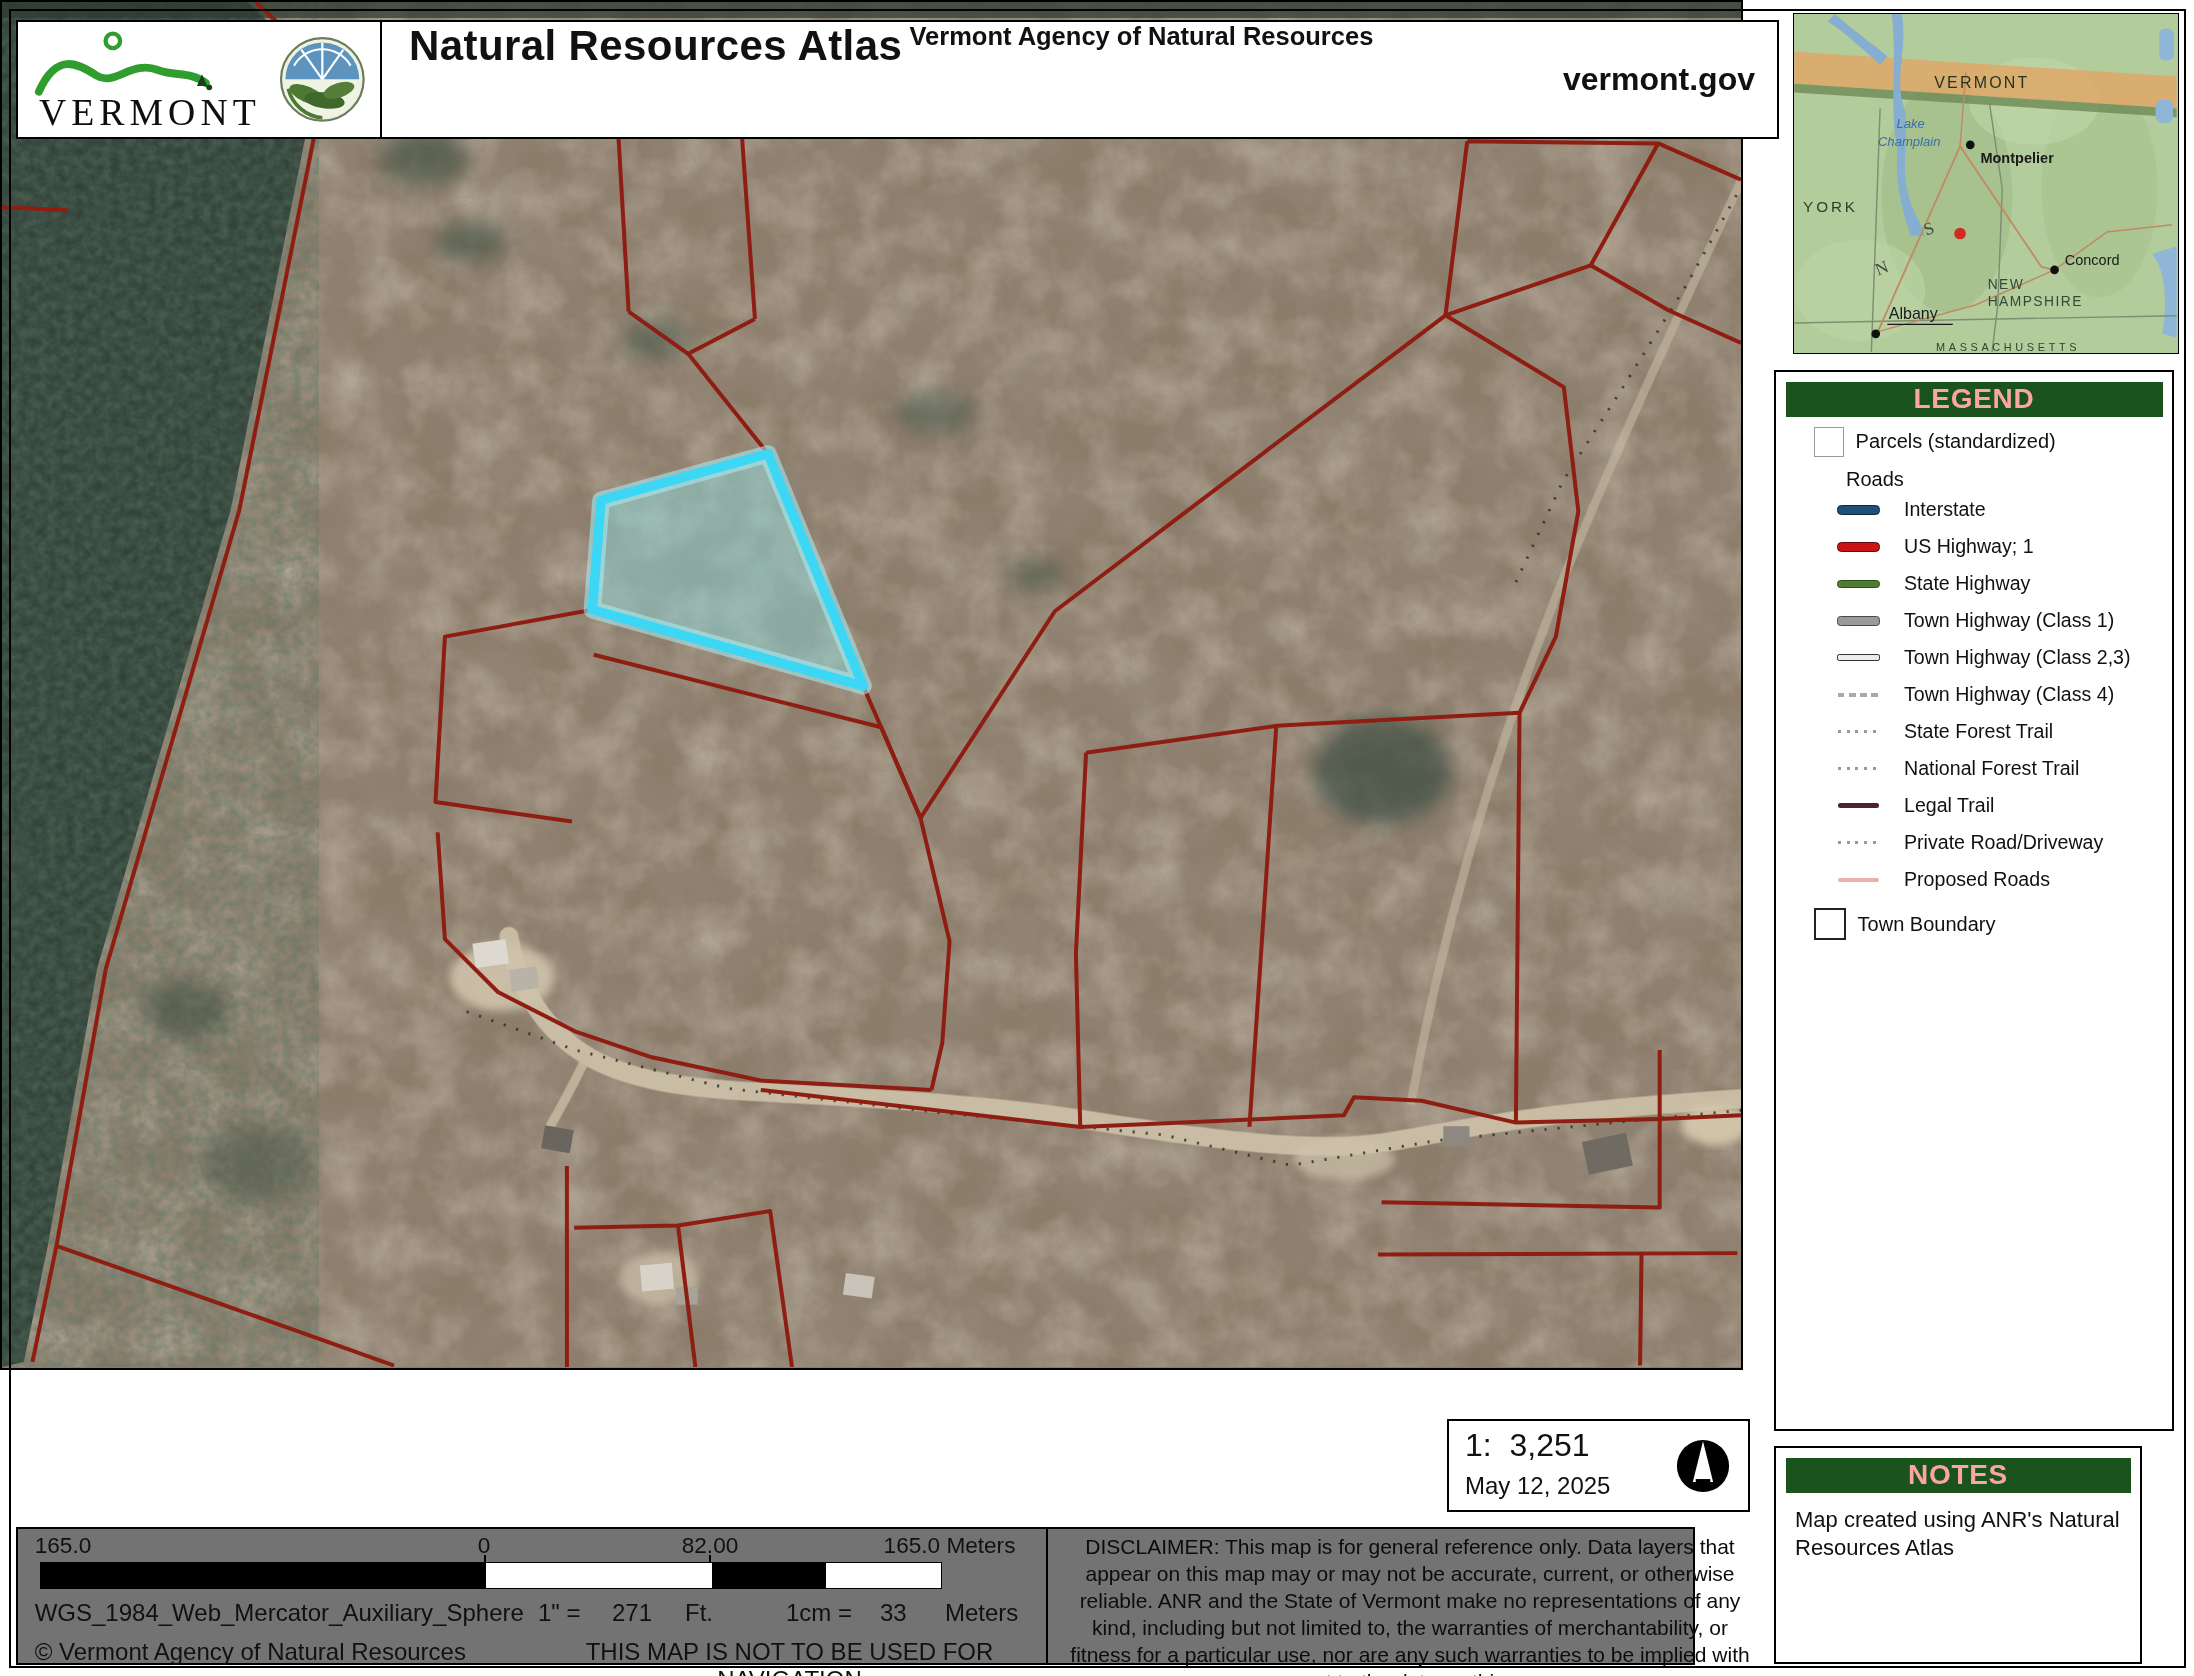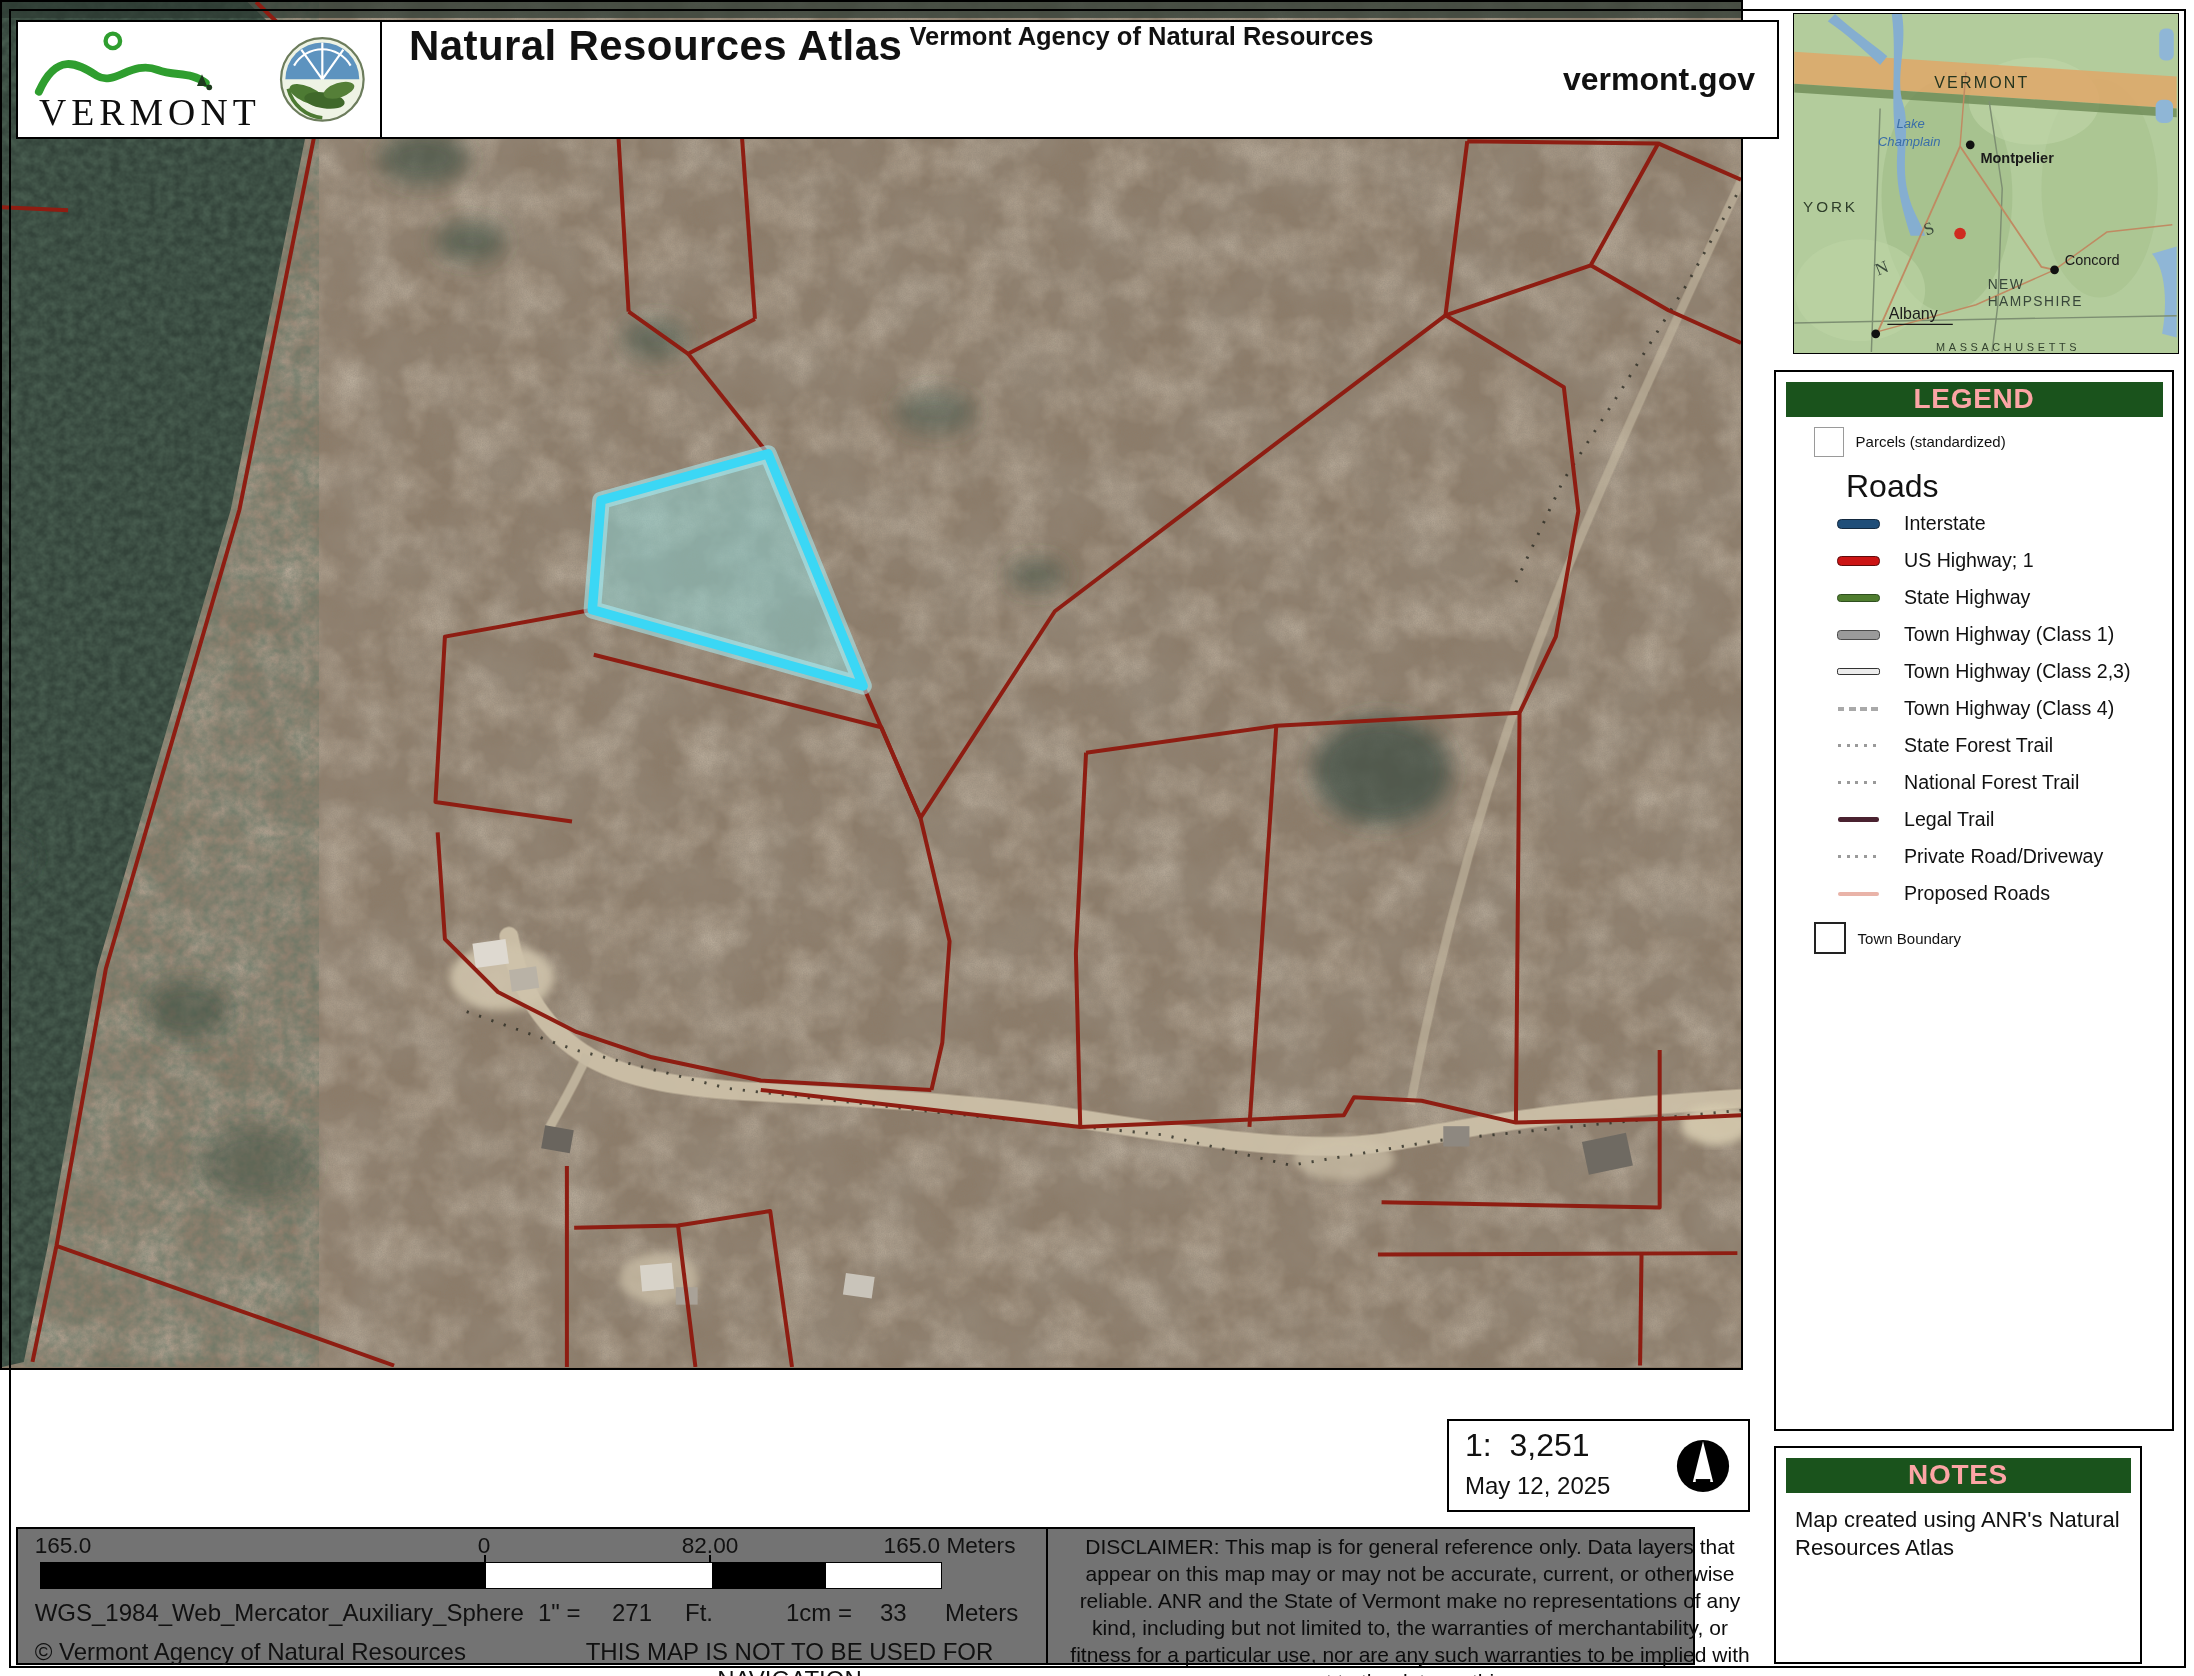--- a/index.html
+++ b/index.html
@@ -16,22 +16,22 @@
   .app-title{font-size:42px;font-weight:bold;letter-spacing:0.4px;}
   .app-sub{font-size:25.5px;font-weight:bold;}
   .site{position:absolute;right:22px;top:0;height:100%;display:flex;align-items:center;font-size:32px;font-weight:bold;}
 
   
   .inset{left:1793px;top:13px;width:386px;height:341px;border:1.5px solid #000;background:#b3cc9c;overflow:hidden;}
   .legend{left:1774px;top:370px;width:400px;height:1061px;}
   .notes{left:1774px;top:1446px;width:368px;height:218px;}
   .green-bar{margin:9.5px;height:35px;background:#1a531c;color:#fca5a5;display:flex;align-items:center;justify-content:center;font-size:28px;font-weight:bold;letter-spacing:0.7px;}
   .lg-body{position:relative;}
-  .lg-parcels,.lg-town{display:flex;align-items:center;gap:11.6px;font-size:15px;margin:10.2px 0 0 38px;}
-  .lg-roads-h{font-size:32px;margin:11.6px 0 0 70px;}
+  .lg-parcels,.lg-town{display:flex;align-items:center;gap:11.6px;font-size:20px;margin:10.2px 0 0 38px;}
+  .lg-roads-h{font-size:20px;margin:11.6px 0 0 70px;}
   .lg-row{display:flex;align-items:center;margin:0 0 0 58px;height:37px;}
   .lg-row .swatch{width:48px;display:flex;justify-content:center;}
   .lg-row .lbl{font-size:19.6px;margin-left:22px;}
   .chk{width:28px;height:28px;background:#fff;border:1.5px solid #9a9a9a;}
   .town-chk{border:2.2px solid #222;}
   .sw{display:block;width:41px;}
   .sw-interstate{height:8px;background:#1f4e79;border:1.5px solid #13293f;border-radius:4.4px;}
   .sw-us{height:8px;background:#cc1414;border:1.5px solid #5f0c0c;border-radius:4.4px;}
   .sw-state{height:6.5px;background:#4f7d2f;border:1.5px solid #2f4f1f;border-radius:3.6px;}
   .sw-th1{height:8px;background:#9a9a9a;border:1.5px solid #4a4a4a;border-radius:3.6px;}

